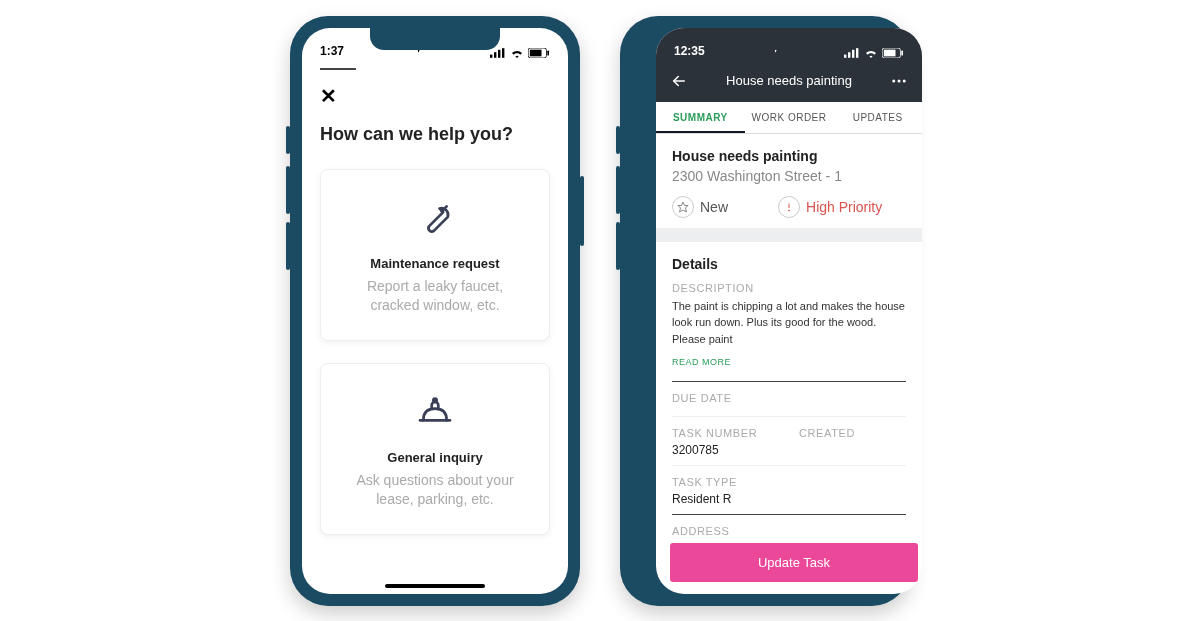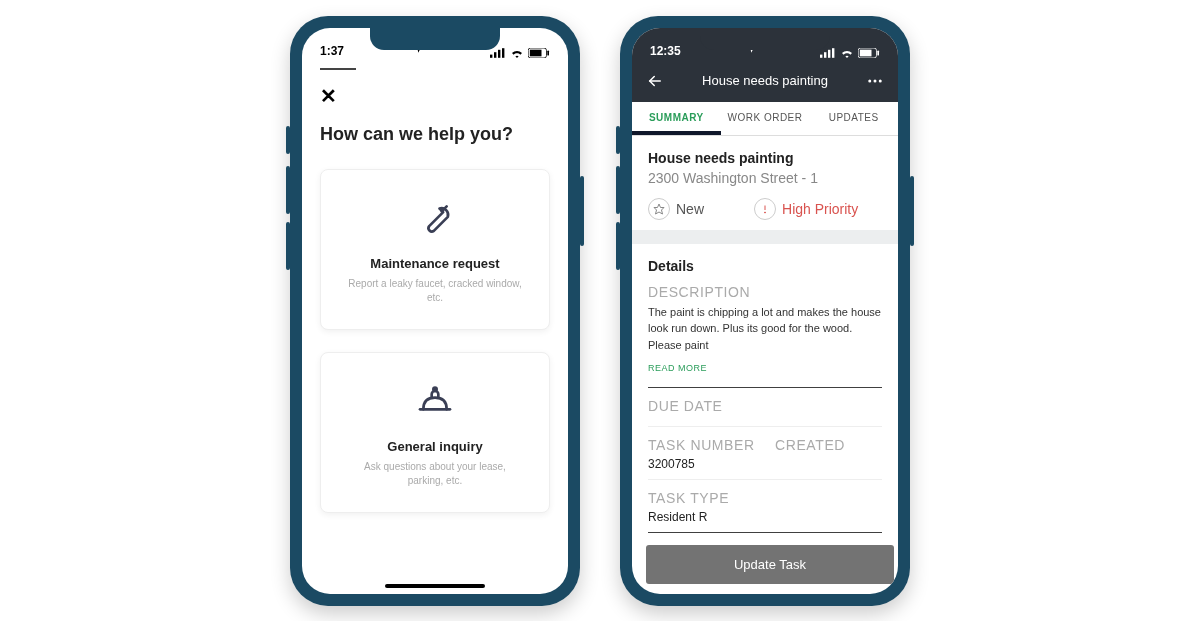--- a/index.html
+++ b/index.html
@@ -99,30 +99,30 @@
     padding: 28px 16px 24px;
     text-align: center;
     margin-bottom: 22px;
     cursor: pointer;
   }
   .option-card .icon-wrap { margin-bottom: 14px; }
   .option-card .opt-title {
     font-size: 13px; font-weight: 600; color: #222; margin-bottom: 6px;
   }
   .option-card .opt-sub {
-    font-size: 10px; color: #aaa; line-height: 1.4;
+    font-size: 14px; color: #aaa; line-height: 1.4;
     max-width: 180px; margin: 0 auto;
   }
   .home-indicator {
     position: absolute; bottom: 6px; left: 50%; transform: translateX(-50%);
     width: 100px; height: 4px; background: #000; border-radius: 3px;
   }
 
   
-  .screen.dark-top { background: #fff; }
+  .screen.dark-top { background: #fff; margin-left: 24px; }
   .statusbar.dark {
     background: #2c323a;
   }
   .statusbar.dark .time { color: #fff; }
   .navbar {
     background: #2c323a;
     height: 42px;
     display: flex;
     align-items: center;
     justify-content: space-between;
@@ -143,21 +143,21 @@
     font-size: 10px;
     letter-spacing: .5px;
     padding: 10px 0 8px;
     color: #555;
     cursor: pointer;
     border-bottom: 2px solid transparent;
   }
   .tab.active {
     color: #2a9d5a;
     font-weight: 600;
-    border-bottom: 4px solid #0f172a;
+    border-bottom: 2px solid #0f172a;
   }
 
   .p2-body {
     height: calc(100% - 32px - 42px - 34px);
     overflow: hidden;
     position: relative;
   }
 
   .summary-block {
     padding: 14px 16px 10px;
@@ -180,21 +180,21 @@
   .badge.new .blabel { color: #555; }
   .badge.prio .blabel { color: #d9534f; }
 
   .gap-bar { height: 14px; background: #eceeef; }
 
   .details-block { padding: 14px 16px 60px; }
   .details-heading {
     font-size: 14px; font-weight: 700; color: #222; margin-bottom: 10px;
   }
   .field-label {
-    font-size: 14px; letter-spacing: .6px; color: #aaa; margin-bottom: 4px;
+    font-size: 11px; letter-spacing: .6px; color: #aaa; margin-bottom: 4px;
   }
   .desc-text {
     font-size: 11px; color: #333; line-height: 1.5; margin-bottom: 4px;
   }
   .read-more {
     font-size: 9px; color: #2a9d5a; letter-spacing: .5px; cursor: pointer;
     display: inline-block; margin-bottom: 14px; text-align: right;
   }
   .field-row {
     border-top: 1px solid #404040;
@@ -204,21 +204,21 @@
   .two-col {
     display: flex; gap: 20px;
     border-top: 1px solid #eee;
     padding: 10px 0 8px;
   }
   .two-col > div { flex: 1; }
 
   .update-btn {
     position: absolute;
     left: 14px; right: 4px; bottom: 10px;
-    background: #737373;
+    background: #ec4899;
     color: #fff;
     text-align: center;
     font-size: 13px;
     padding: 12px 0;
     border-radius: 3px;
     cursor: pointer;
   }
 </style>
 </head>
 <body>

